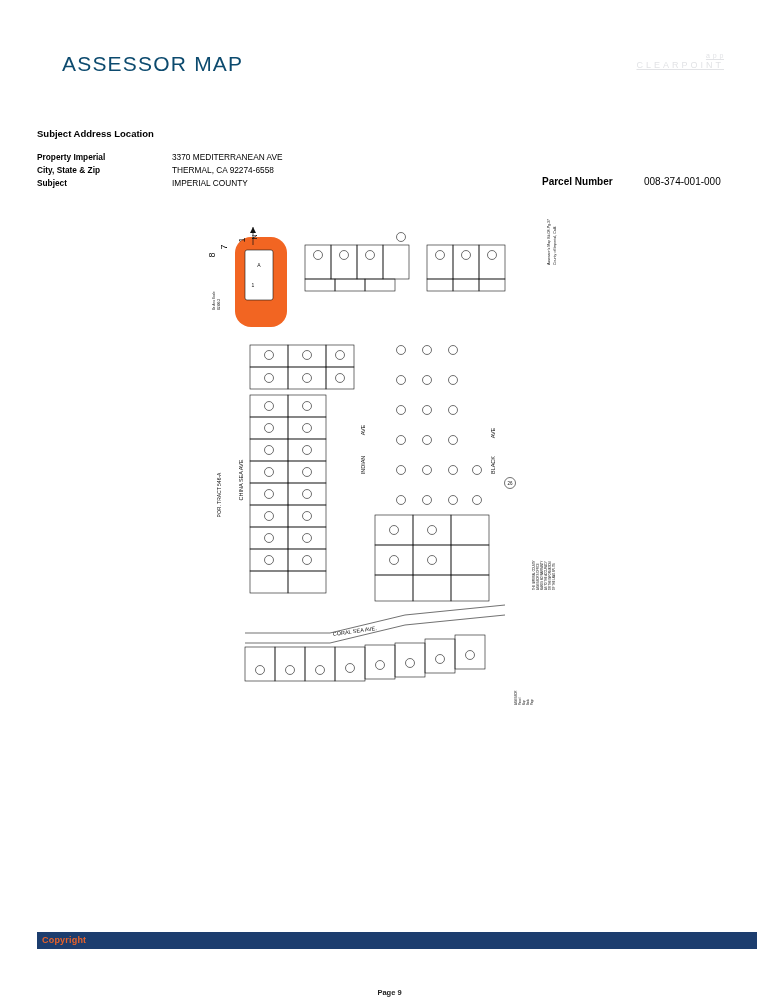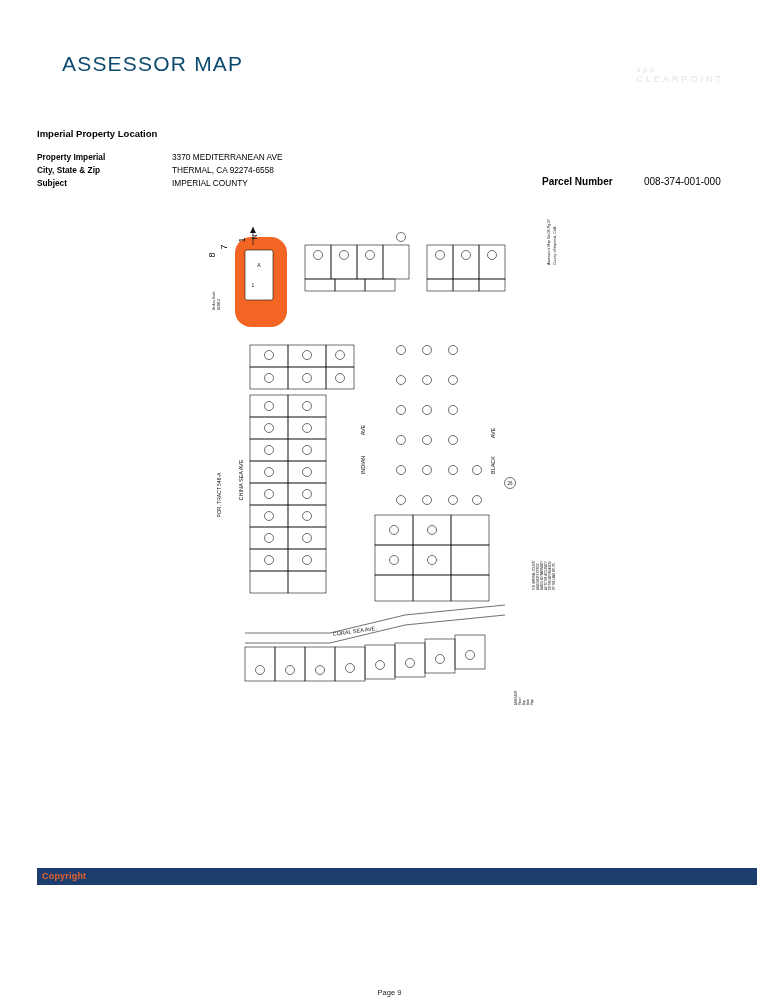--- a/index.html
+++ b/index.html
@@ -31,23 +31,25 @@
     top: 0px;
     font-size: 21px;
     letter-spacing: 1.2px;
     color: #0c4a6e;
     font-weight: 400;
     white-space: nowrap;
   }
   .brand-mark {
     position: absolute;
     right: 55px;
-    top: 14px;
+    top: 0;
+    text-align: right;
     color: #e2e3e6;
     line-height: 1.15;
+    text-decoration: underline;
   }
   .brand-top {
     font-size: 7px;
     letter-spacing: 0.5px;
   }
   .brand-bottom {
     font-size: 9px;
     letter-spacing: 3px;
     white-space: nowrap;
   }
@@ -104,21 +106,21 @@
     top: 215px;
     width: 380px;
     height: 500px;
   }
   .map-svg { display: block; }
 
   
   .copyright-bar {
     position: absolute;
     left: 37px;
-    top: 868px;
+    top: 932px;
     width: 720px;
     height: 17px;
     background: #1c3d6e;
   }
   .copyright-text {
     position: absolute;
     left: 5px;
     top: 3px;
     font-size: 9px;
     font-weight: bold;
@@ -126,35 +128,36 @@
     letter-spacing: 0.2px;
   }
   .page-number {
     position: absolute;
     left: 0;
     top: 988px;
     width: 779px;
     text-align: center;
     font-size: 7.5px;
     color: #222;
+    font-weight: bold;
   }
 </style>
 </head>
 <body>
 
 <div class="page-header">
   <div class="assessor-title">ASSESSOR MAP</div>
   <div class="brand-mark">
     <div class="brand-top">a p p</div>
     <div class="brand-bottom">CLEARPOINT</div>
   </div>
 </div>
 
 <div class="subject-block">
-  <div class="subject-heading">Imperial Property Location</div>
+  <div class="subject-heading">Subject Address Location</div>
 
   <table class="info-table">
     <tbody>
         <tr>
       <td class="info-label">Property Imperial</td>
       <td class="info-value">3370 MEDITERRANEAN AVE</td>
     </tr>
     <tr>
       <td class="info-label">City, State &amp; Zip</td>
       <td class="info-value">THERMAL, CA 92274-6558</td>

